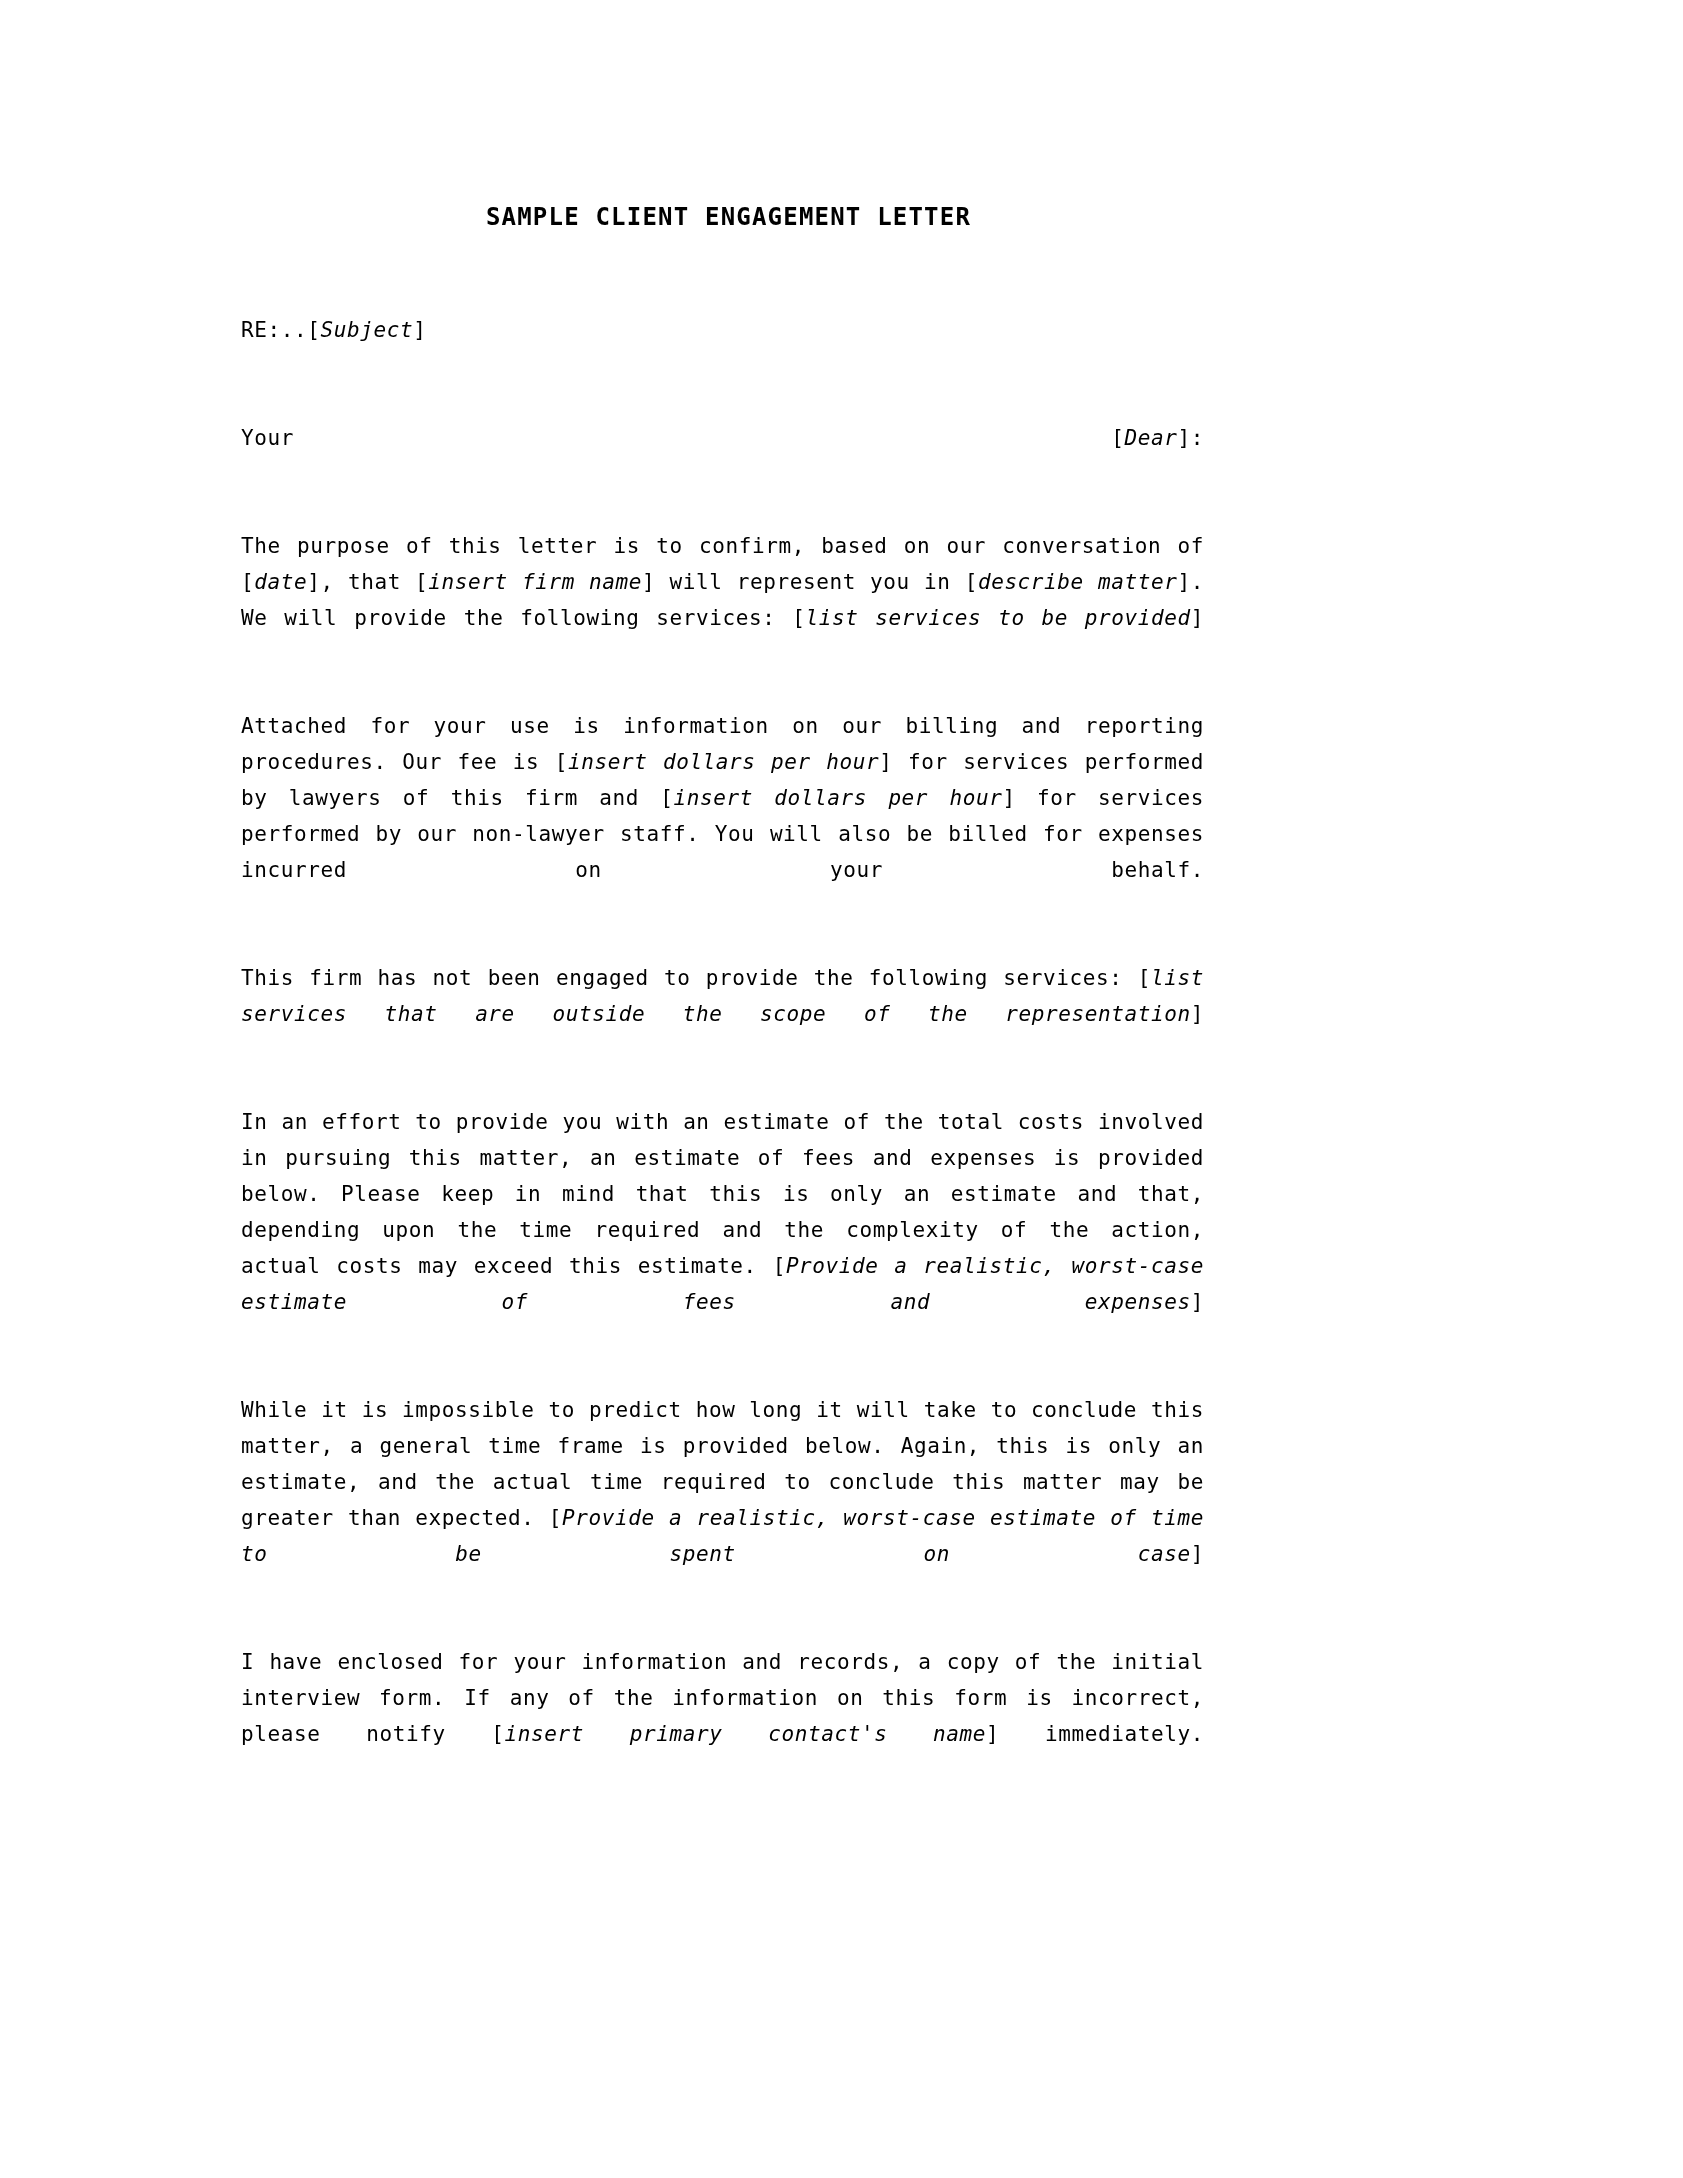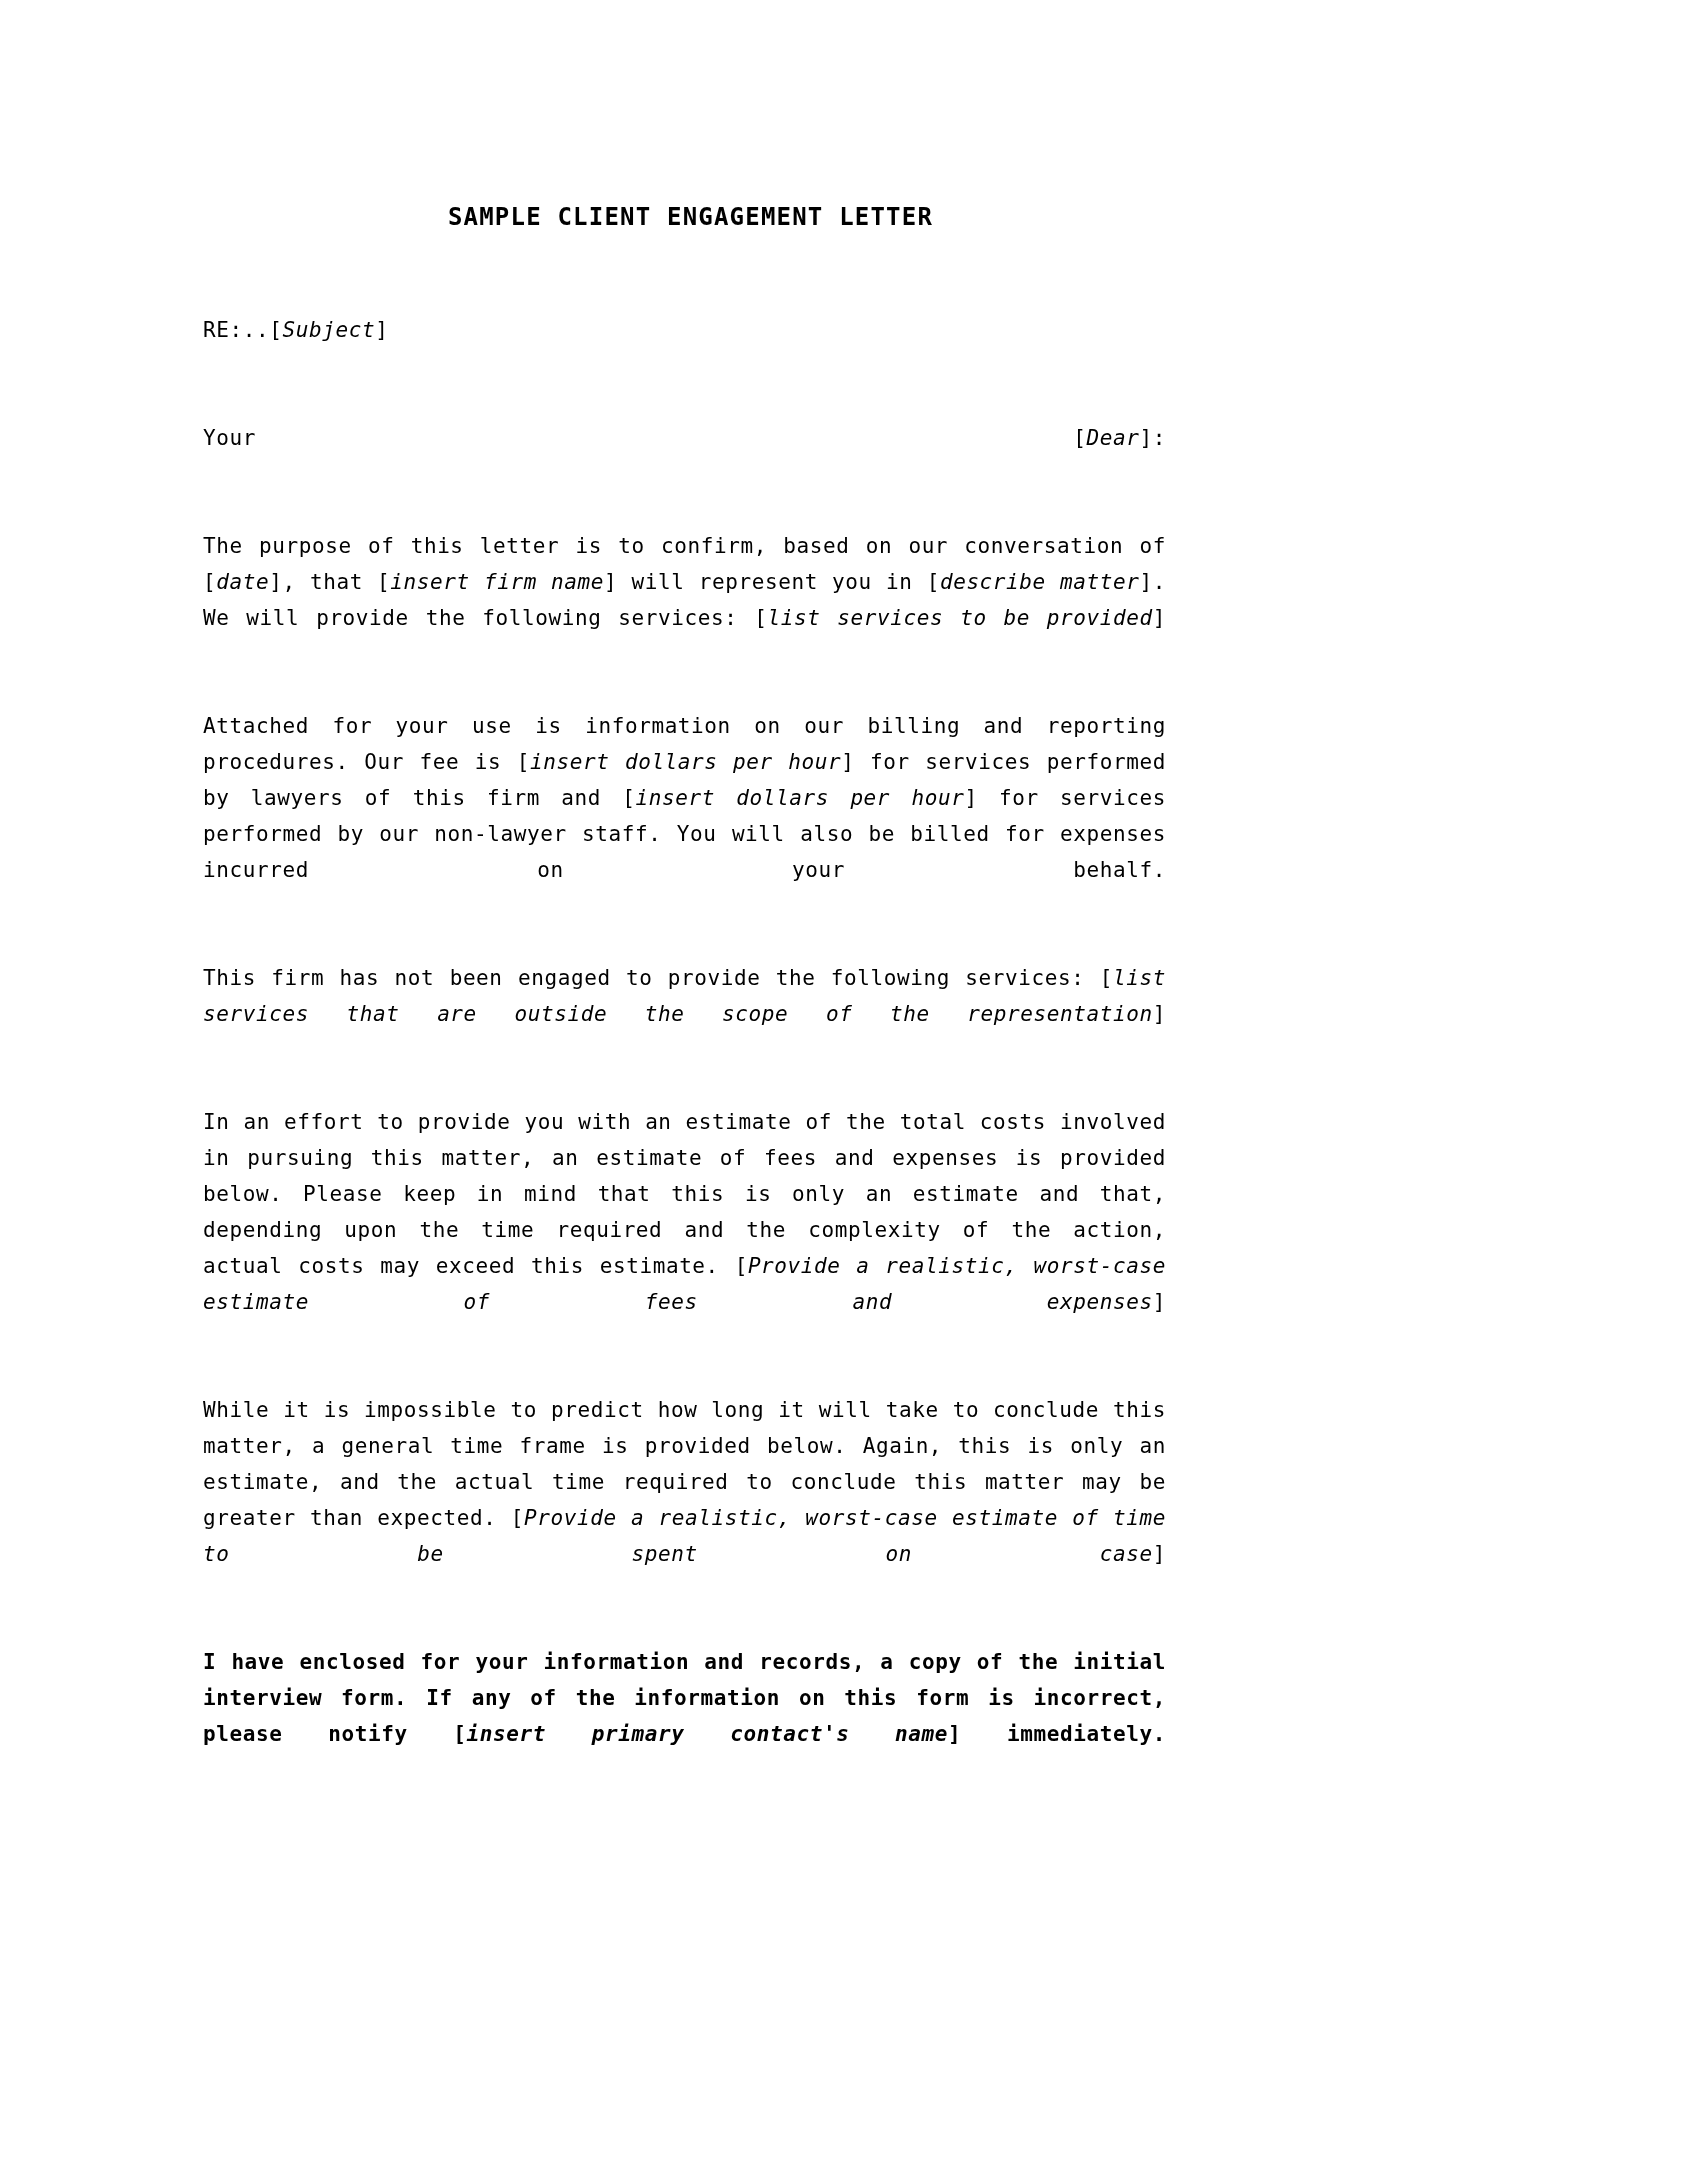--- a/index.html
+++ b/index.html
@@ -13,20 +13,21 @@
     font-family: "DejaVu Sans Mono", "Liberation Mono", monospace;
     color: #000000;
   }
   .page {
     position: relative;
     width: 1369px;
     height: 2178px;
     background: #ffffff;
     box-sizing: border-box;
     padding: 149px 203px 0 203px;
+    margin-left: 38px;
   }
   .doc-title {
     text-align: center;
     font-weight: bold;
     font-size: 24px;
     letter-spacing: 1.2px;
     margin: 54px 0 0 0;
     padding-left: 12px;
   }
   .body-block {
@@ -36,21 +37,20 @@
     text-align: justify;
     text-justify: inter-word;
     letter-spacing: 0.6px;
   }
   p.para {
     margin: 0 0 36px 0;
     text-align: justify;
   }
   p.para:last-child {
     margin-bottom: 0;
-    font-weight: bold;
   }
   
   p.para::after {
     content: "";
     display: inline-block;
     width: 100%;
   }
   .ph {
     font-style: italic;
   }

